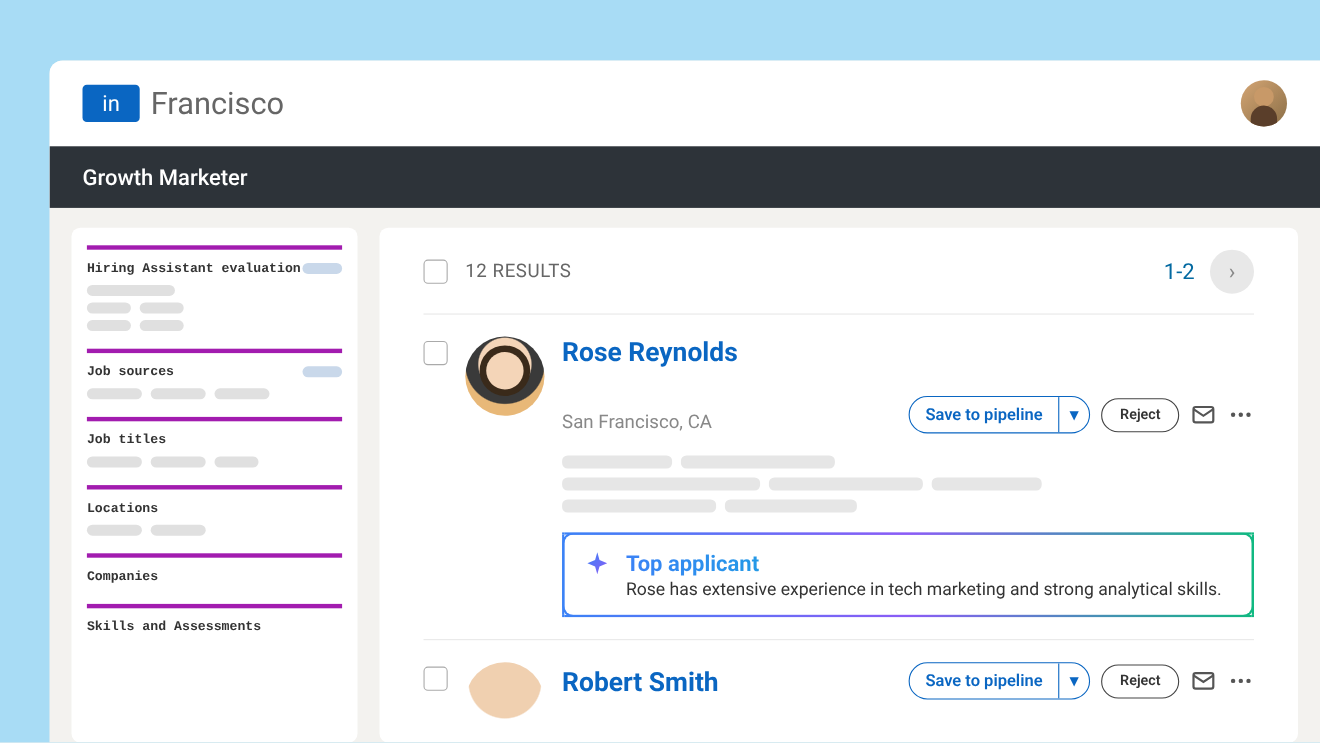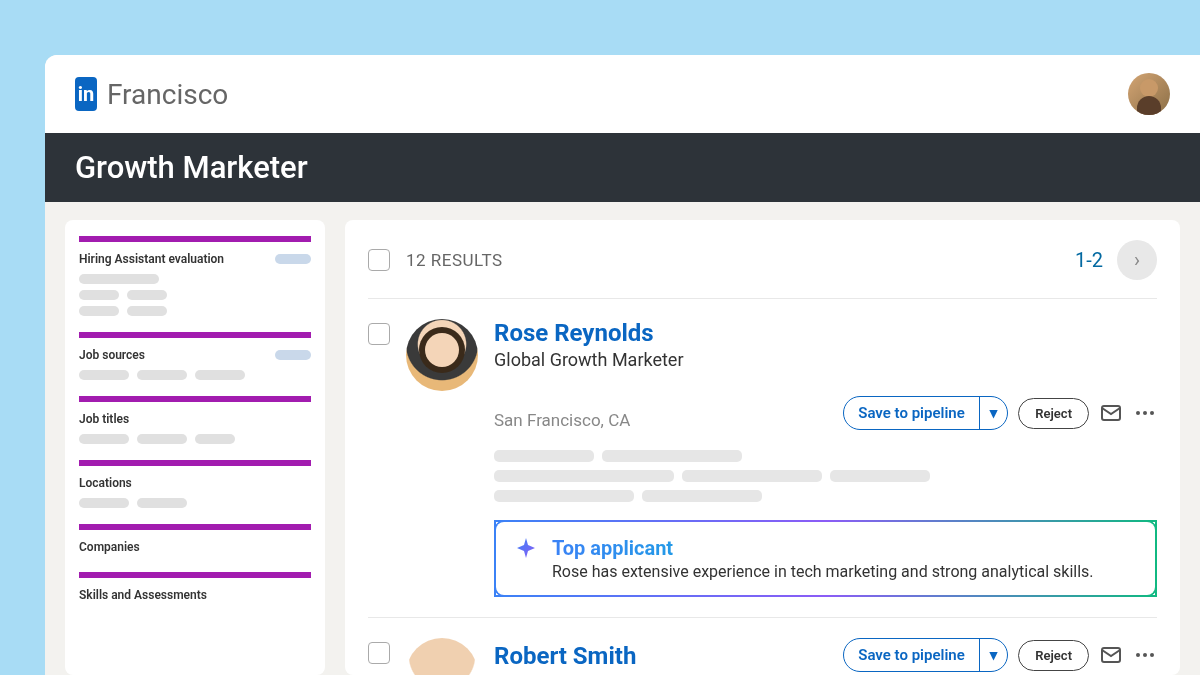--- a/index.html
+++ b/index.html
@@ -29,29 +29,29 @@
   display: flex;
   align-items: center;
   justify-content: space-between;
 }
 .brand {
   display: flex;
   align-items: center;
   gap: 10px;
 }
 .linkedin-logo {
-  width: 22px;
+  width: 52px;
   height: 34px;
   background: #0a66c2;
   border-radius: 4px;
   display: flex;
   align-items: center;
   justify-content: center;
   color: #fff;
-  font-weight: 700;
+  font-weight: 400;
   font-size: 20px;
 }
 .brand-text {
   font-size: 28px;
   color: #666;
   font-weight: 400;
 }
 .avatar-top {
   width: 42px;
   height: 42px;
@@ -79,21 +79,21 @@
   transform: translateX(-50%);
   width: 18px;
   height: 18px;
   background: #c89968;
   border-radius: 50%;
 }
 .title-bar {
   background: #2d3339;
   color: #fff;
   padding: 16px 30px;
-  font-size: 31px;
+  font-size: 20px;
   font-weight: 500;
 }
 .content {
   display: flex;
   flex: 1;
   gap: 20px;
   padding: 18px 20px 0 20px;
   overflow: hidden;
 }
 .sidebar {
@@ -103,22 +103,23 @@
   padding: 16px 14px;
   font-size: 13px;
 }
 .sidebar-count {
   font-weight: 600;
   font-size: 15px;
   color: #191919;
   padding-bottom: 12px;
 }
 .filter-section {
-  border-top: 6px solid #a21caf;
+  border-top: 4px solid #a21caf;
   padding: 10px 0;
+  font-family: Liberation Mono, monospace;
 }
 .filter-header {
   display: flex;
   justify-content: space-between;
   align-items: center;
   margin-bottom: 8px;
 }
 .filter-title {
   font-size: 12px;
   font-weight: 600;
@@ -137,21 +138,21 @@
 }
 .skel {
   background: #e0e0e0;
   border-radius: 5px;
   height: 10px;
 }
 .main {
   flex: 1;
   background: #fff;
   border-radius: 8px;
-  padding: 20px 23px;
+  padding: 20px 40px;
   display: flex;
   flex-direction: column;
 }
 .results-bar {
   display: flex;
   align-items: center;
   justify-content: space-between;
   padding-bottom: 18px;
   border-bottom: 1px solid #e8e8e8;
 }
@@ -430,21 +431,20 @@
 
       <div class="candidate">
         <div class="cand-check">
           <div class="checkbox"></div>
         </div>
         <div class="cand-avatar rose"></div>
         <div class="cand-body">
           <div class="cand-head">
             <div>
               <div class="cand-name">Rose Reynolds</div>
-              <div class="cand-title">Global Growth Marketer</div>
               <div class="cand-loc">San Francisco, CA</div>
             </div>
             <div class="cand-actions">
               <div class="pill-btn">
                 <span class="main-part">Save to pipeline</span>
                 <span class="drop-part">
                   <span>▾</span>
                 </span>
               </div>
               <div class="reject-btn">Reject</div>

